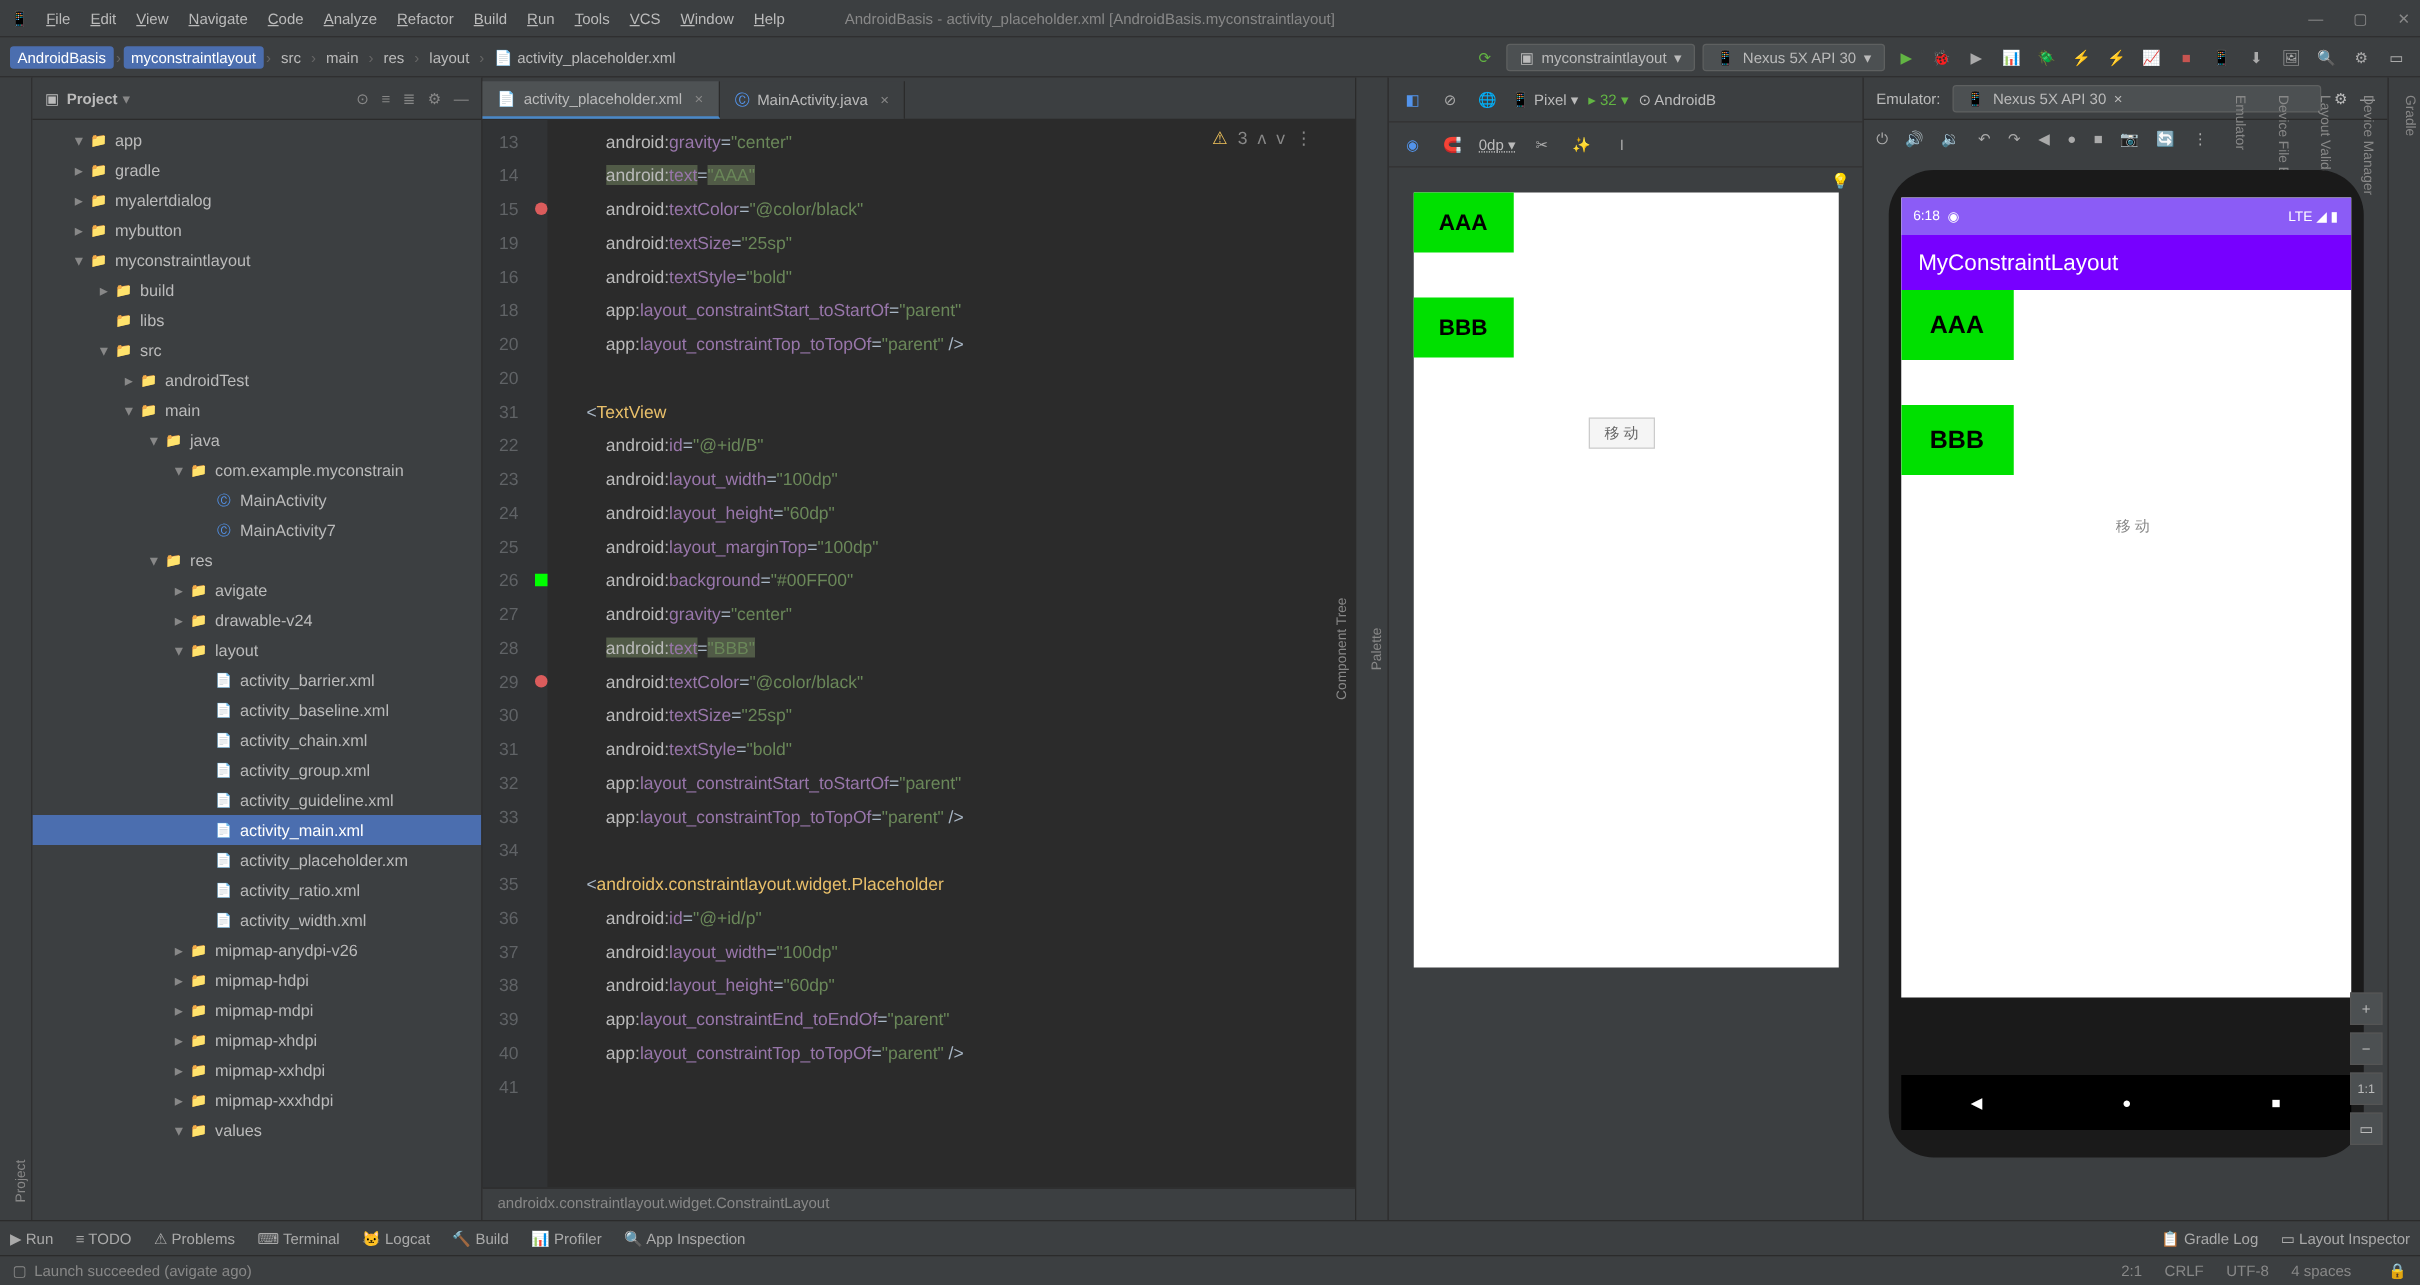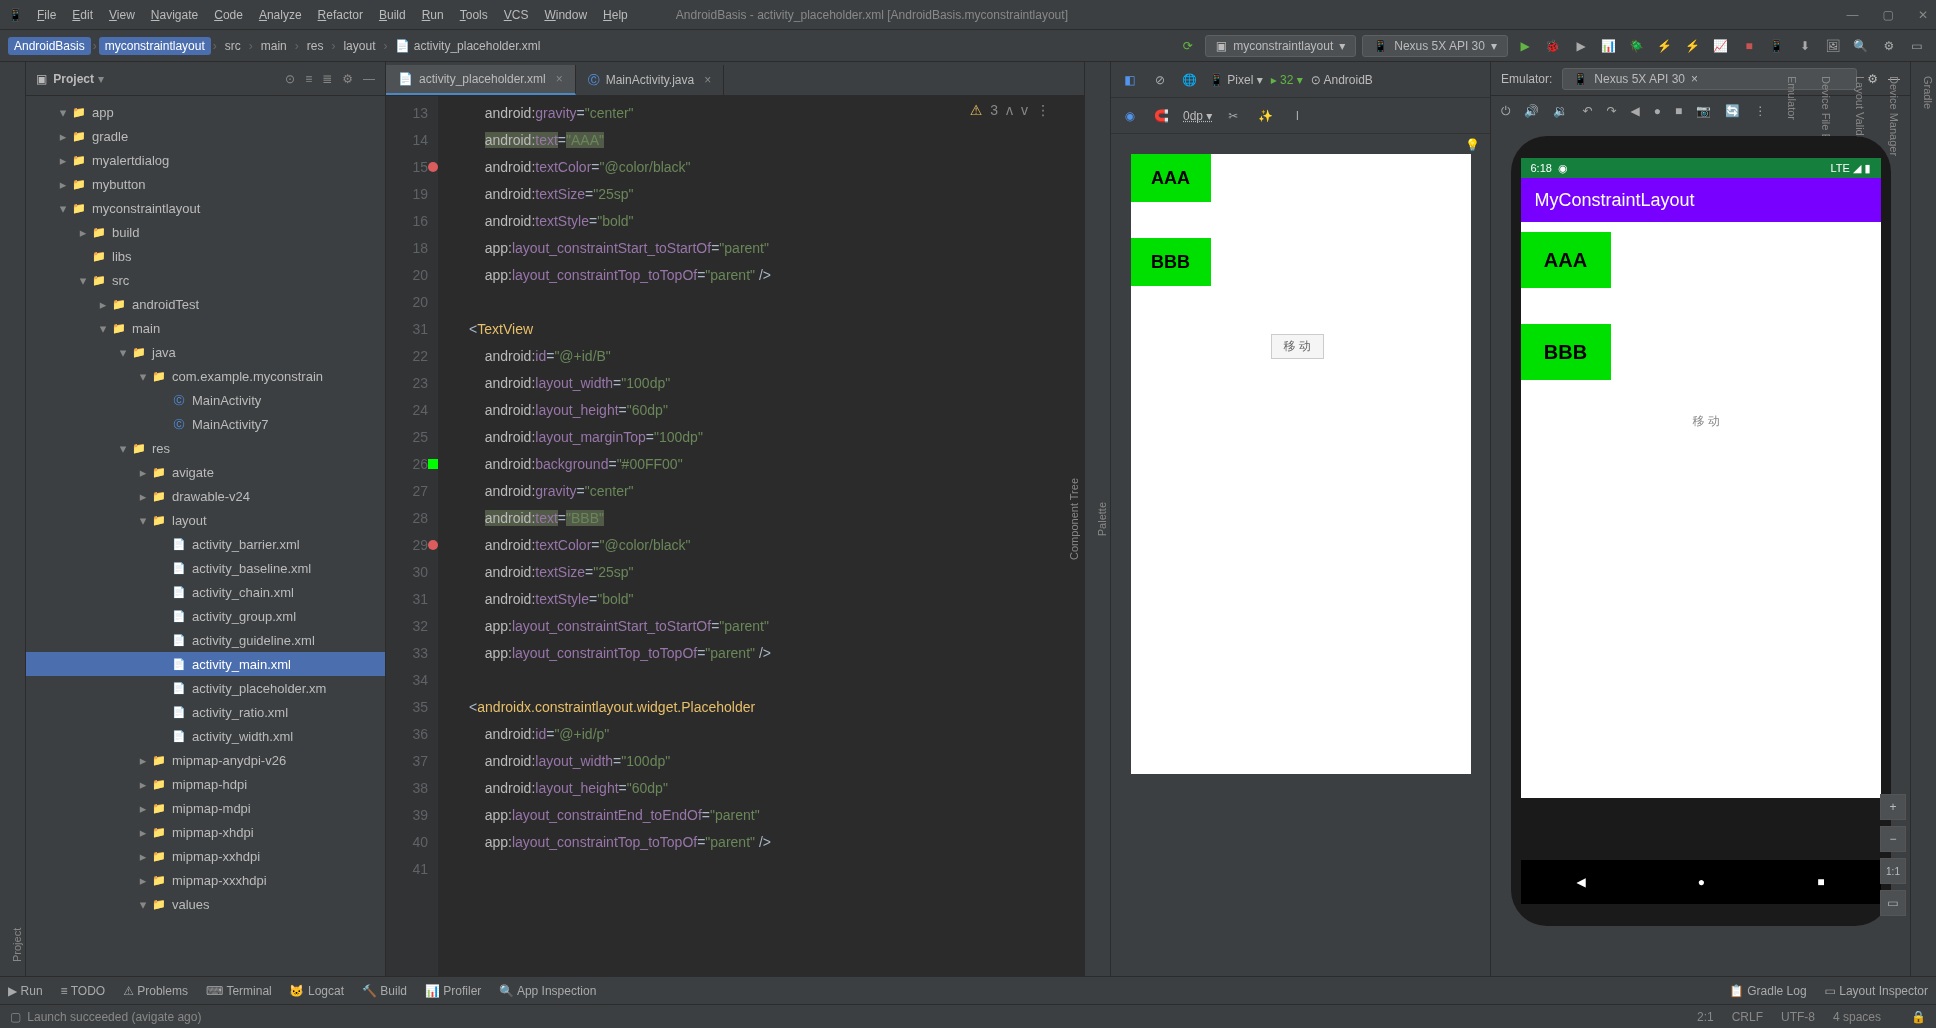--- a/index.html
+++ b/index.html
@@ -30,21 +30,21 @@
 .tn .ic{width:18px;height:18px;margin-right:4px;display:flex;align-items:center;justify-content:center;font-size:11px}
 .ic.folder{color:#b0a584}
 .ic.file{color:#c57633}
 .ic.class{color:#5394ec}
 .editor{flex:1;display:flex;flex-direction:column;background:#2b2b2b;min-width:0}
 .tabs{height:34px;background:#3c3f41;display:flex;align-items:flex-end;border-bottom:1px solid #2b2b2b}
 .etab{height:30px;padding:0 12px;display:flex;align-items:center;gap:6px;background:#3c3f41;border-right:1px solid #2b2b2b;cursor:pointer}
 .etab.active{background:#4e5254;border-bottom:2px solid #4a88c7}
 .etab .x{color:#888;margin-left:4px}
 .code{flex:1;display:flex;overflow:hidden;font-family:'Consolas','Monaco',monospace;font-size:14px;position:relative}
-.gutter{width:52px;background:#313335;color:#606366;text-align:right;padding:4px 10px 4px 0;line-height:27px}
+.gutter{width:52px;background:#313335;color:#606366;text-align:center;padding:4px 10px 4px 0;line-height:27px}
 .gutter .bp{position:absolute;left:42px;width:10px;height:10px;background:#db5c5c;border-radius:50%}
 .gutter .gm{position:absolute;left:42px;width:10px;height:10px;background:#00ff00}
 .lines{flex:1;padding:4px 0;line-height:27px;color:#a9b7c6;white-space:pre}
 .attr{color:#9876aa}
 .ns{color:#bababa}
 .str{color:#6a8759}
 .tag{color:#e8bf6a}
 .hl{background:#515b47}
 .warn{position:absolute;top:6px;right:34px;display:flex;gap:8px;align-items:center;color:#888}
 .warn .y{color:#f2c55c}
@@ -57,21 +57,21 @@
 .gbox{background:#00e000;color:#000;font-weight:bold;font-size:18px;position:absolute;display:flex;align-items:center;justify-content:center}
 .mbtn{position:absolute;border:1px solid #ccc;background:#f5f5f5;padding:3px 12px;font-size:12px;color:#666}
 .vside{width:26px;background:#3c3f41;writing-mode:vertical-rl;display:flex;flex-direction:column;align-items:center;padding:8px 0;gap:12px;font-size:11px;color:#888;border-left:1px solid #2b2b2b}
 .vside .vt{transform:rotate(180deg);padding:6px 2px}
 .emulator{width:420px;background:#3c3f41;border-left:1px solid #2b2b2b;display:flex;flex-direction:column}
 .emu-hdr{height:34px;display:flex;align-items:center;padding:0 10px;border-bottom:1px solid #2b2b2b;gap:10px}
 .emu-tb{height:30px;display:flex;align-items:center;gap:14px;padding:0 10px;color:#aaa}
 .phone{flex:1;display:flex;justify-content:center;align-items:flex-start;padding:10px;position:relative}
 .pframe{width:380px;height:790px;background:#1a1a1a;border-radius:36px;padding:22px 10px;position:relative}
 .pscreen{background:#fff;width:100%;height:640px;position:relative;overflow:hidden}
-.pstatus{height:20px;background:#15803d;color:#fff;display:flex;align-items:center;padding:0 10px;font-size:11px}
+.pstatus{height:30px;background:#8b5cf6;color:#fff;display:flex;align-items:center;padding:0 10px;font-size:11px}
 .pstatus .r{margin-left:auto}
 .pappbar{height:44px;background:#7700ff;color:#fff;display:flex;align-items:center;padding:0 14px;font-size:18px;font-weight:500}
 .pnav{position:absolute;bottom:22px;left:10px;right:10px;height:44px;background:#000;display:flex;justify-content:space-around;align-items:center;color:#fff}
 .rightgutter{width:26px;background:#3c3f41;border-left:1px solid #2b2b2b;writing-mode:vertical-rl;display:flex;flex-direction:column;padding:8px 0;gap:18px;font-size:11px;color:#888}
 .rightgutter .tab{padding:6px 2px}
 .bottombar{height:28px;background:#3c3f41;border-top:1px solid #2b2b2b;display:flex;align-items:center;padding:0 8px;gap:18px}
 .bottombar .bi{display:flex;align-items:center;gap:5px;color:#aaa;cursor:pointer;font-size:12px}
 .bottombar .right{margin-left:auto;display:flex;gap:18px}
 .statusbar{height:24px;background:#3c3f41;border-top:1px solid #2b2b2b;display:flex;align-items:center;padding:0 10px;color:#888;font-size:12px}
 .statusbar .right{margin-left:auto;display:flex;gap:18px}
@@ -347,20 +347,21 @@
           <div style="position:relative">35</div>
           <div style="position:relative">36</div>
           <div style="position:relative">37</div>
           <div style="position:relative">38</div>
           <div style="position:relative">39</div>
           <div style="position:relative">40</div>
           <div style="position:relative">41</div>
         </div>
       <div class="lines" id="lines"><div>            <span class="ns">android:</span><span class="attr">gravity</span>=<span class="str">"center"</span></div><div>            <span class="hl"><span class="ns">android:</span><span class="attr">text</span></span>=<span class="hl"><span class="str">"AAA"</span></span></div><div>            <span class="ns">android:</span><span class="attr">textColor</span>=<span class="str">"@color/black"</span></div><div>            <span class="ns">android:</span><span class="attr">textSize</span>=<span class="str">"25sp"</span></div><div>            <span class="ns">android:</span><span class="attr">textStyle</span>=<span class="str">"bold"</span></div><div>            <span class="ns">app:</span><span class="attr">layout_constraintStart_toStartOf</span>=<span class="str">"parent"</span></div><div>            <span class="ns">app:</span><span class="attr">layout_constraintTop_toTopOf</span>=<span class="str">"parent"</span> /&gt;</div><div>&nbsp;</div><div>        &lt;<span class="tag">TextView</span></div><div>            <span class="ns">android:</span><span class="attr">id</span>=<span class="str">"@+id/B"</span></div><div>            <span class="ns">android:</span><span class="attr">layout_width</span>=<span class="str">"100dp"</span></div><div>            <span class="ns">android:</span><span class="attr">layout_height</span>=<span class="str">"60dp"</span></div><div>            <span class="ns">android:</span><span class="attr">layout_marginTop</span>=<span class="str">"100dp"</span></div><div>            <span class="ns">android:</span><span class="attr">background</span>=<span class="str">"#00FF00"</span></div><div>            <span class="ns">android:</span><span class="attr">gravity</span>=<span class="str">"center"</span></div><div>            <span class="hl"><span class="ns">android:</span><span class="attr">text</span></span>=<span class="hl"><span class="str">"BBB"</span></span></div><div>            <span class="ns">android:</span><span class="attr">textColor</span>=<span class="str">"@color/black"</span></div><div>            <span class="ns">android:</span><span class="attr">textSize</span>=<span class="str">"25sp"</span></div><div>            <span class="ns">android:</span><span class="attr">textStyle</span>=<span class="str">"bold"</span></div><div>            <span class="ns">app:</span><span class="attr">layout_constraintStart_toStartOf</span>=<span class="str">"parent"</span></div><div>            <span class="ns">app:</span><span class="attr">layout_constraintTop_toTopOf</span>=<span class="str">"parent"</span> /&gt;</div><div>&nbsp;</div><div>        &lt;<span class="tag">androidx.constraintlayout.widget.Placeholder</span></div><div>            <span class="ns">android:</span><span class="attr">id</span>=<span class="str">"@+id/p"</span></div><div>            <span class="ns">android:</span><span class="attr">layout_width</span>=<span class="str">"100dp"</span></div><div>            <span class="ns">android:</span><span class="attr">layout_height</span>=<span class="str">"60dp"</span></div><div>            <span class="ns">app:</span><span class="attr">layout_constraintEnd_toEndOf</span>=<span class="str">"parent"</span></div><div>            <span class="ns">app:</span><span class="attr">layout_constraintTop_toTopOf</span>=<span class="str">"parent"</span> /&gt;</div><div>&nbsp;</div></div>
     </div>
+    <div class="crumbbar">androidx.constraintlayout.widget.ConstraintLayout</div>
   </div>
 
   <div class="vside" id="dss">
       <div class="vt">Palette</div>
       <div class="vt">Component Tree</div>
     </div>
 
   <div class="design">
     <div class="design-top">
       <span class="tbtn" style="color:#5394ec">◧</span>

